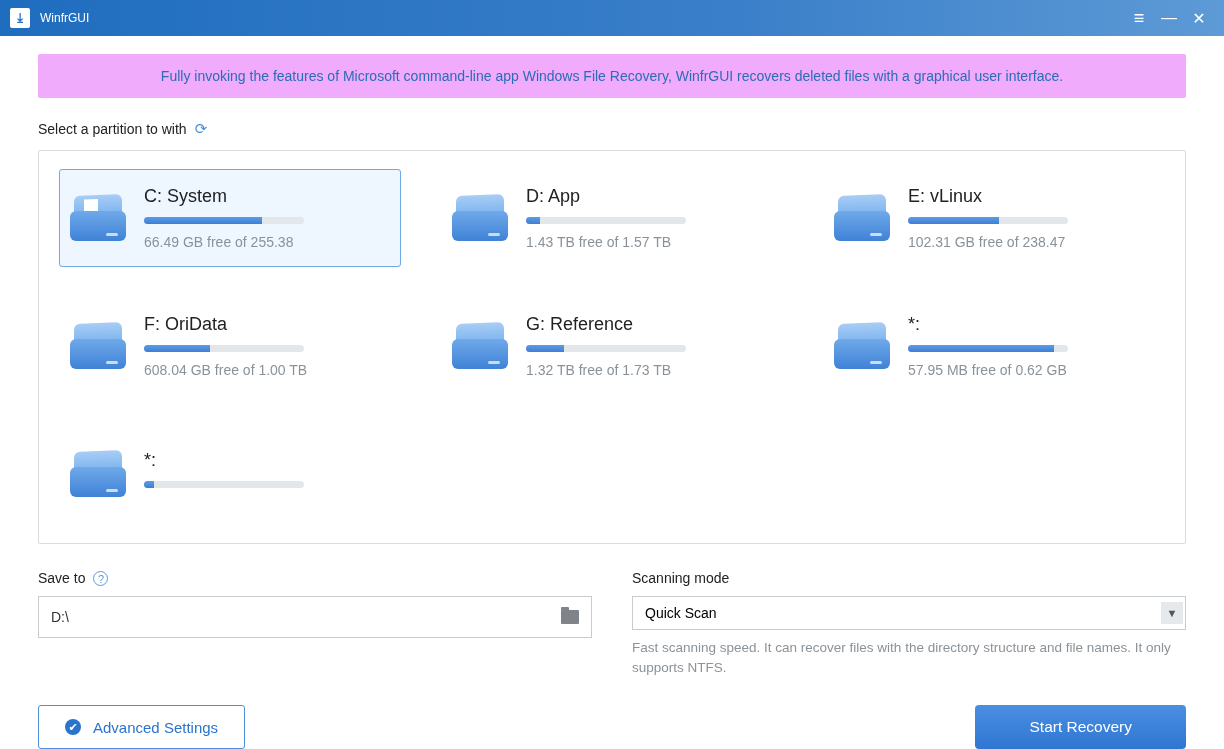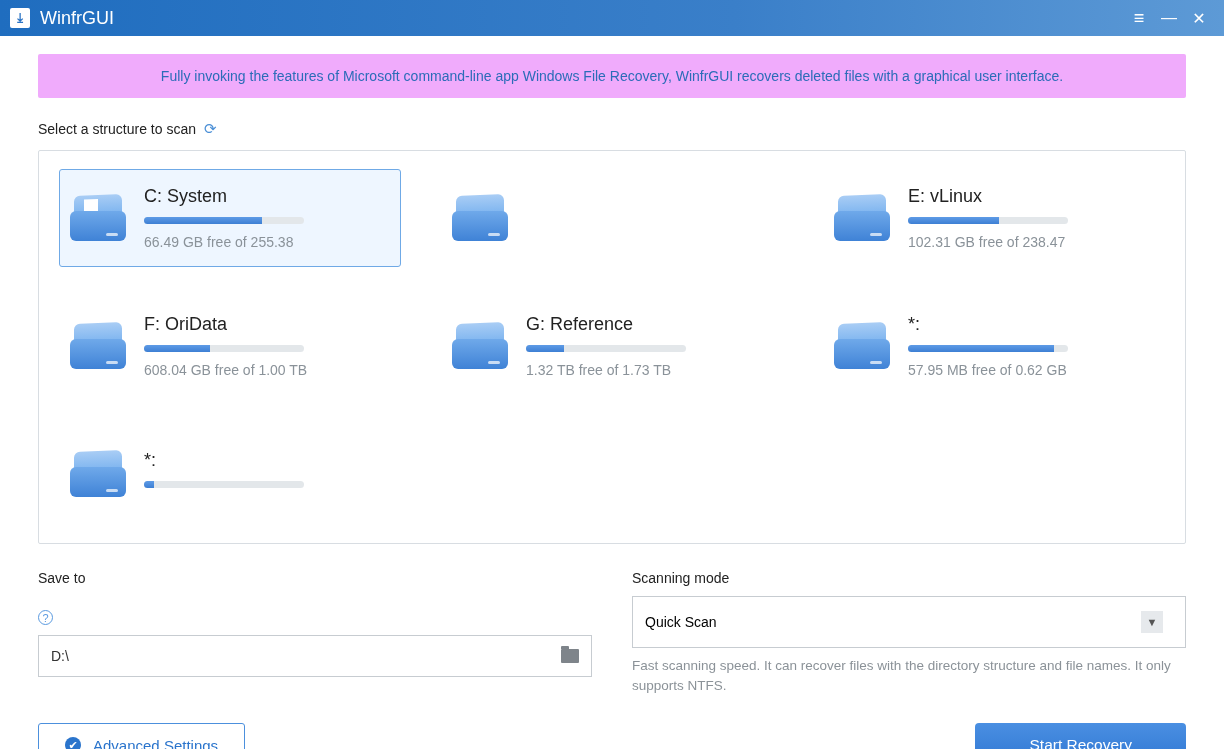--- a/index.html
+++ b/index.html
@@ -9,21 +9,21 @@
   height: 36px;
   background: linear-gradient(to right, #1f6dbf 0%, #3a7fc9 60%, #5d9ad6 100%);
   display: flex; align-items: center; color: #fff;
   padding: 0 10px 0 10px;
 }
 .titlebar .app-icon {
   width: 20px; height: 20px; background: #fff; color:#2a73c4;
   display:flex; align-items:center; justify-content:center;
   font-size:13px; font-weight:bold; border-radius:2px; margin-right:10px;
 }
-.titlebar .title { font-size: 18px; }
+.titlebar .title { font-size: 12px; }
 .titlebar .spacer { flex: 1; }
 .titlebar .ctrl { width: 30px; text-align:center; font-size:16px; cursor:pointer; }
 .titlebar .ctrl.menu { font-size:18px; }
 
 .content { padding: 0 38px; }
 
 .banner {
   margin-top: 18px;
   background: #f0abfc;
   color: #2b6cb8;
@@ -93,36 +93,36 @@
 .p-name { font-size: 18px; color:#222; margin-bottom:10px; white-space:nowrap; overflow:hidden; }
 .p-bar {
   width: 160px; height:7px; background:#e3e7ea; border-radius:4px;
   overflow:hidden; margin-bottom:10px;
 }
 .p-bar .fill { height:100%; background:linear-gradient(#5e9be6,#3d7fd4); }
 .p-free { font-size:14px; color:#8a9299; white-space:nowrap; overflow:hidden; text-overflow:clip;margin-top:8px; }
 
 .lower { margin-top: 26px; display:flex; gap:40px; }
 .col { flex:1; }
-.field-label { font-size:14px; color:#222; margin-bottom:10px; display:flex; align-items:flex-start; gap:24px;flex-direction:column; }
+.field-label { font-size:14px; color:#222; margin-bottom:10px; display:flex; align-items:flex-end; gap:8px; }
 .help-icon {
   width:15px; height:15px; border-radius:50%; border:1px solid #5a9ae0;
   color:#5a9ae0; font-size:11px; display:inline-flex; align-items:center; justify-content:center;
 }
 .input-row {
   border:1px solid #c7ccd1; height:42px; display:flex; align-items:center;
   padding:0 12px; gap:10px;
 }
 .input-row .val { flex:1; font-size:14px; color:#333; }
 .folder-icon { width:18px; height:14px; background:#7e848a; border-radius:1px; position:relative; }
 .folder-icon:before { content:""; position:absolute; top:-3px; left:0; width:8px; height:3px; background:#7e848a; border-radius:1px 1px 0 0;}
 
 .select-row {
-  border:1px solid #c7ccd1; height:52px; display:flex; align-items:center;
-  padding:0 22px 0 12px; gap:10px;
+  border:1px solid #c7ccd1; height:34px; display:flex; align-items:center;
+  padding:0 2px 0 12px; gap:10px;
 }
 .select-row .val { flex:1; font-size:14px; }
 .chev { width:22px; height:22px; background:#e6e9ec; display:flex; align-items:center; justify-content:center; font-size:11px; color:#555;}
 .mode-desc { margin-top:8px; font-size:13.5px; color:#8b9298; line-height:1.45; }
 
 .footer { margin-top:28px; display:flex; align-items:center; }
 .adv-btn {
   border:1px solid #4c90dd; color:#2a74cc; background:#fff;
   height:44px; padding:0 26px; display:flex; align-items:center; gap:12px;
   font-size:15px; border-radius:3px; cursor:pointer;
@@ -147,21 +147,21 @@
   <div class="ctrl menu">≡</div>
   <div class="ctrl">—</div>
   <div class="ctrl">✕</div>
 </div>
 
 <div class="content">
 
   <div class="banner">Fully invoking the features of Microsoft command-line app Windows File Recovery, WinfrGUI recovers deleted files with a graphical user interface.</div>
 
   <div class="select-label">
-    <span>Select a structure to scan</span>
+    <span>Select a partition to with</span>
     <span class="refresh-icon">⟳</span>
   </div>
 
   <div class="partition-box">
     <div class="partition-grid" id="partition-grid">
         <div class="partition selected">
           <div class="drive-icon win">
             <div class="top"></div>
             <div class="base"></div>
           </div>
@@ -170,20 +170,27 @@
             <div class="p-bar">
               <div class="fill" style="width:74%"></div>
             </div>
             <div class="p-free">66.49 GB free of 255.38</div>
           </div>
         </div>
         <div class="partition">
           <div class="drive-icon">
             <div class="top"></div>
             <div class="base"></div>
+          </div>
+          <div class="p-info">
+            <div class="p-name">D: App</div>
+            <div class="p-bar">
+              <div class="fill" style="width:9%"></div>
+            </div>
+            <div class="p-free">1.43 TB free of 1.57 TB</div>
           </div>
         </div>
         <div class="partition">
           <div class="drive-icon">
             <div class="top"></div>
             <div class="base"></div>
           </div>
           <div class="p-info">
             <div class="p-name">E: vLinux</div>
             <div class="p-bar">

